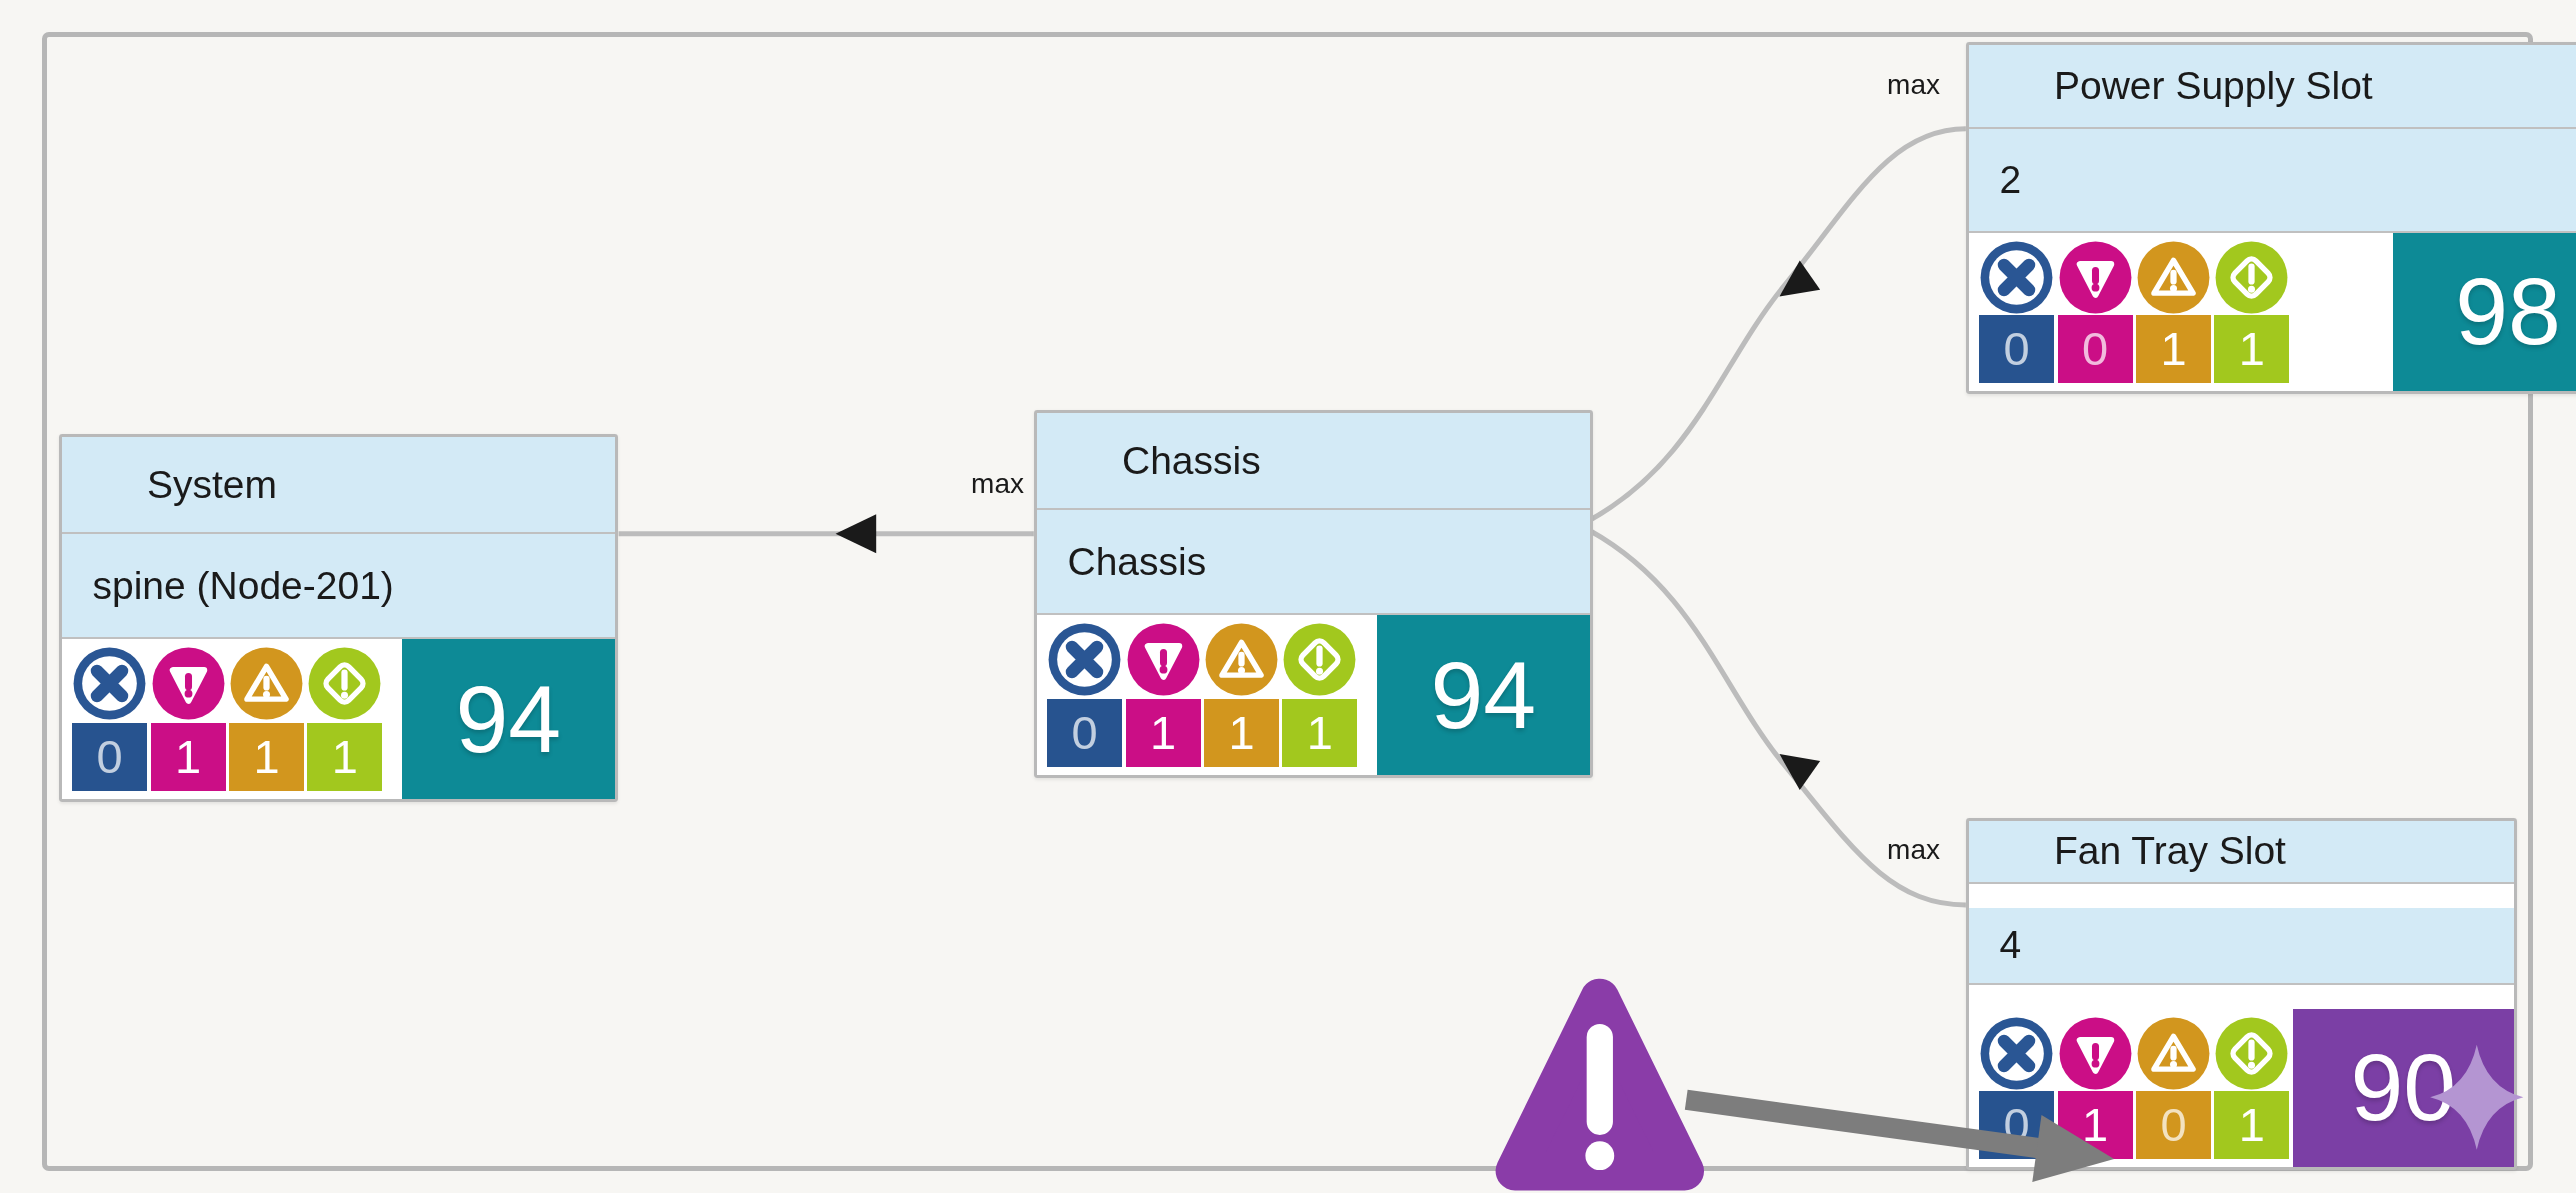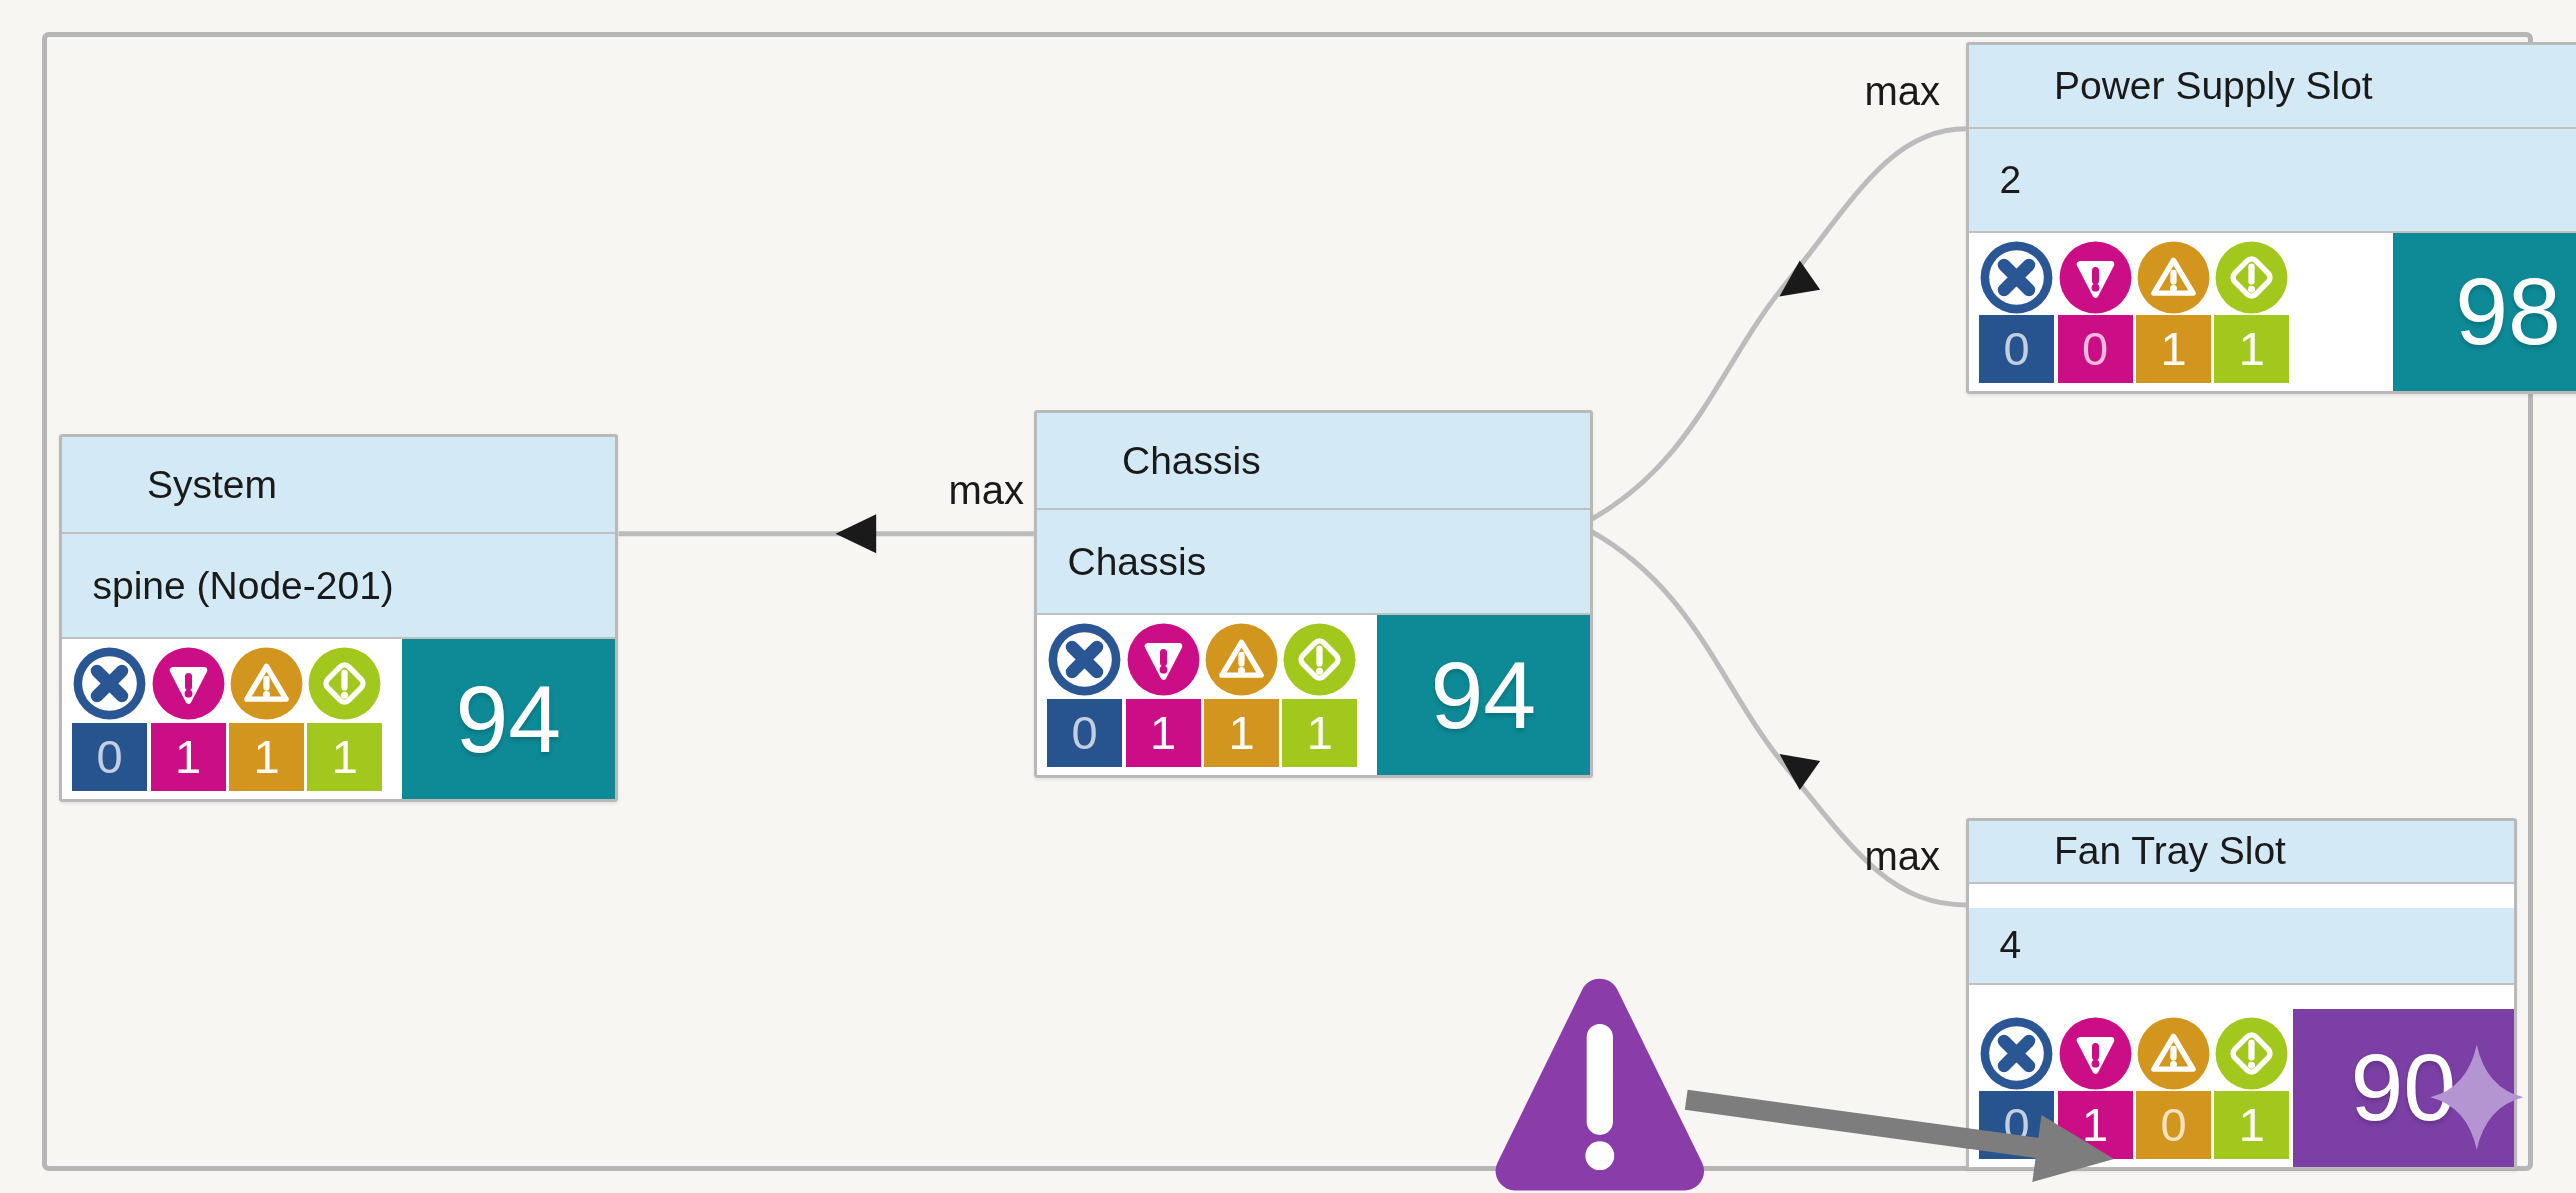--- a/index.html
+++ b/index.html
@@ -42,21 +42,21 @@
   #card-chassis{left:1034px;top:410px;width:559px;height:368px;}
   #card-chassis .row-title{height:95px;}
   #card-chassis .row-sub{height:103px;}
   #card-psu{left:1966px;top:42px;width:660px;height:352px;}
   #card-psu .row-title{height:83px;}
   #card-psu .row-sub{height:103px;}
   #card-fan{left:1966px;top:818px;width:551px;height:352px;gap:24px;}
   #card-fan .row-title{height:83px;}
   #card-fan .row-sub{height:103px;}
   
-  .max-label{position:absolute;z-index:4;width:144px;text-align:right;font-size:40px;}
+  .max-label{position:absolute;z-index:4;width:144px;text-align:right;font-size:28px;}
   #max-1{left:880px;top:468px;}
   #max-2{left:1796px;top:69px;}
   #max-3{left:1796px;top:834px;}
 </style>
 </head>
 <body>
 
 <div id="canvas">
 
   <div class="frame"></div>

